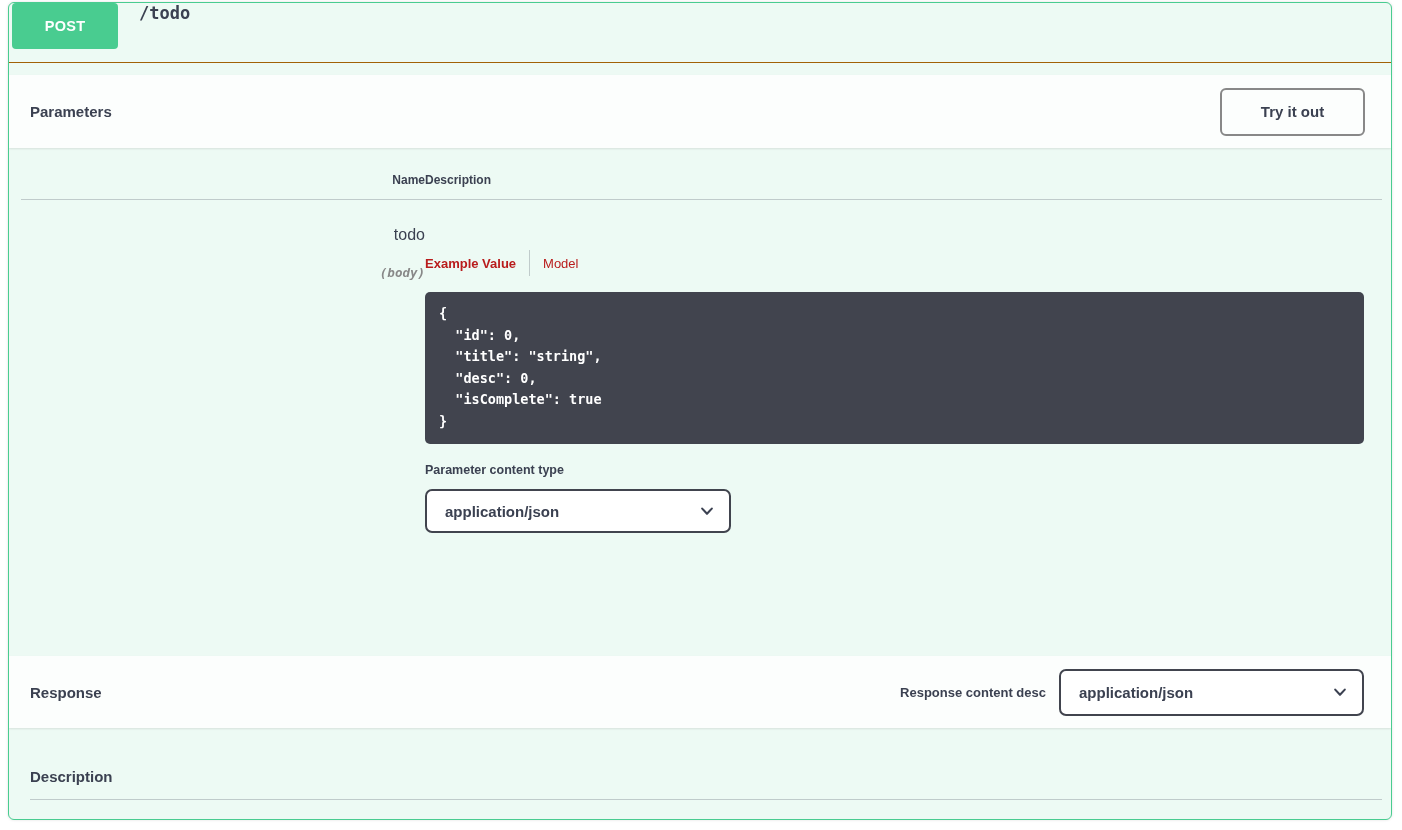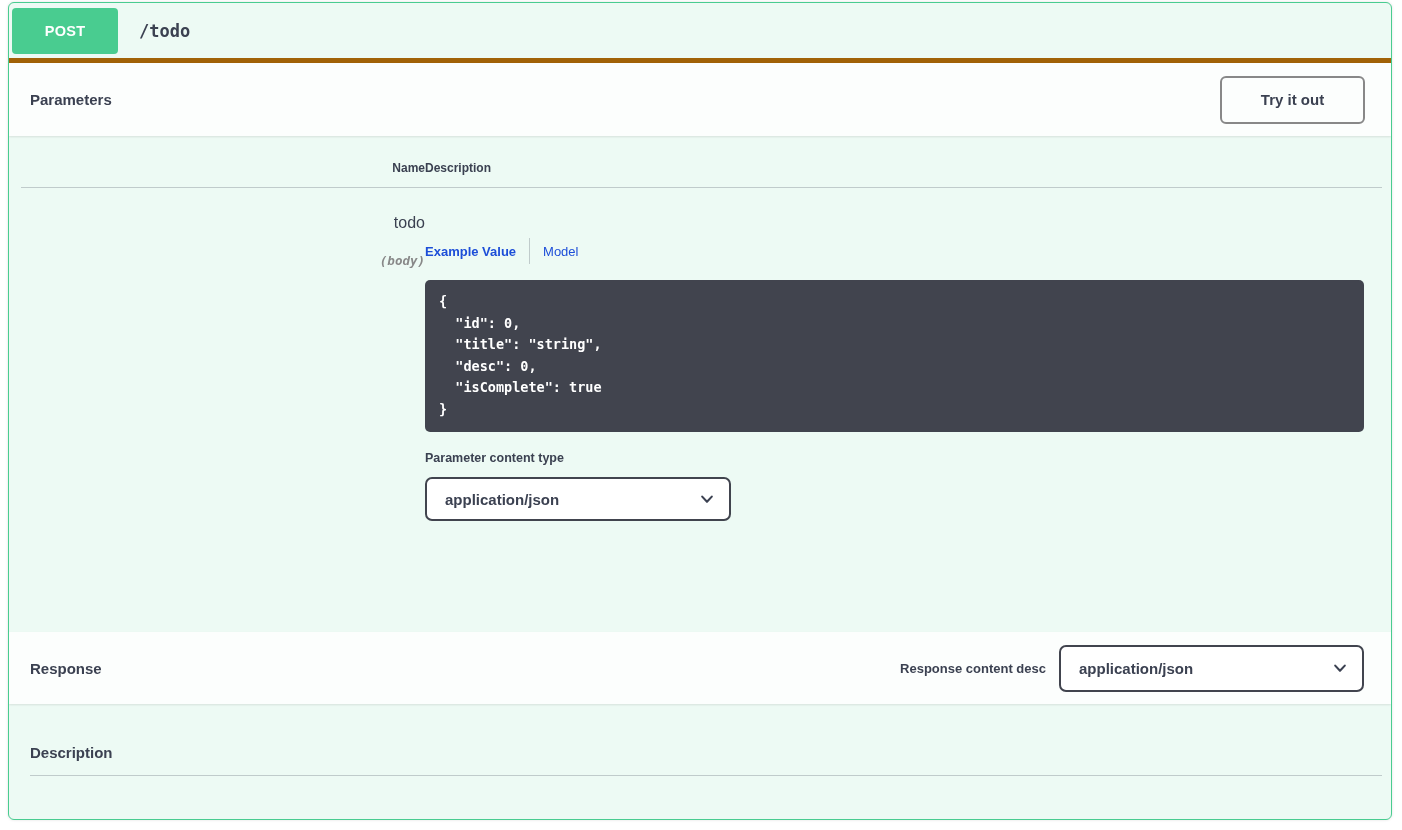--- a/index.html
+++ b/index.html
@@ -7,52 +7,52 @@
     font-family:"Liberation Sans", sans-serif; color:#3b4151; overflow:hidden; }
 
   .opblock{
     position:absolute; left:8px; top:2px; width:1384px; height:818px;
     border:1px solid #49cc90; border-radius:6px;
     background:#edfaf4; display:flex; flex-direction:column; overflow:hidden;
     box-shadow:0 0 3px rgba(0,0,0,.12);
   }
 
   
-  .summary{ height:60px; flex:0 0 60px; border-bottom:5px solid #a16207;
-    display:flex; align-items:center; padding-left:3px; cursor:pointer; }
+  .summary{ height:60px; flex:0 0 60px; border-bottom:1px solid #a16207;
+    display:flex; padding-left:3px; cursor:pointer; }
   .method-badge{ width:106px; height:46px; background:#49cc90; border-radius:4px;
     color:#fff; font-weight:bold; font-size:14.5px; letter-spacing:.3px;
     display:flex; align-items:center; justify-content:center; border:none; cursor:pointer; }
   .path{ margin-left:21px; font-family:"DejaVu Sans Mono","Liberation Mono",monospace;
     font-size:17px; font-weight:600; color:#3b4151; }
 
   
   .section-header{ background:rgba(255,255,255,.8);
     box-shadow:0 1px 2px rgba(0,0,0,.1); position:relative; z-index:2;
-    display:flex; align-items:center; justify-content:space-between; }
+    display:flex; align-items:center; justify-content:space-between;margin-top:12px; }
   .params-header{ height:73px; flex:0 0 73px; padding:0 26px 0 21px; }
   .section-title{ font-size:15px; font-weight:bold; color:#3b4151; }
   .try-btn{ width:145px; height:48px; background:transparent; border:2px solid #888;
     border-radius:6px; font-family:inherit; font-size:15px; font-weight:bold;
     color:#3b4151; cursor:pointer; }
 
   
   .params-body{ height:496px; flex:0 0 496px; padding:25px 9px 0 12px; overflow:hidden; }
   .t-row{ display:flex; padding-left:9px; }
   .col-name{ width:395px; flex:0 0 395px;text-align:right; }
   .col-desc{ flex:1; }
   .t-head{ font-size:12px; font-weight:bold; color:#3b4151; padding-bottom:12px; }
   .head-rule{ border-bottom:1px solid rgba(59,65,81,.25); }
 
   .param-name{ font-size:16px; color:#3b4151; margin-top:26px; }
   .param-in{ font-family:"DejaVu Sans Mono","Liberation Mono",monospace;
     font-style:italic; font-weight:bold; font-size:12.5px; color:#888; margin-top:21px; }
 
   .tabs{ display:flex; align-items:center; margin-top:50px; }
-  .tab{ font-size:13px; color:#1d4ed8; cursor:pointer; }
+  .tab{ font-size:13px; color:#b91c1c; cursor:pointer; }
   .tab.active{ font-weight:bold; }
   .tab-sep{ width:1px; height:26px; background:rgba(59,65,81,.25); margin:0 13px; }
 
   .code-block{ width:939px; height:152px; margin-top:16px; background:#41444e;
     border-radius:5px; padding:11px 14px; overflow:hidden; }
   .code-block pre{ font-family:"DejaVu Sans Mono","Liberation Mono",monospace;
     font-size:13.5px; font-weight:bold; line-height:21.5px; color:#ffffff; white-space:pre; }
 
   .ct-label{ font-size:12.5px; font-weight:bold; color:#3b4151; margin-top:19px; }
   .select-wrap{ position:relative; display:inline-block;border-radius:11px; }

